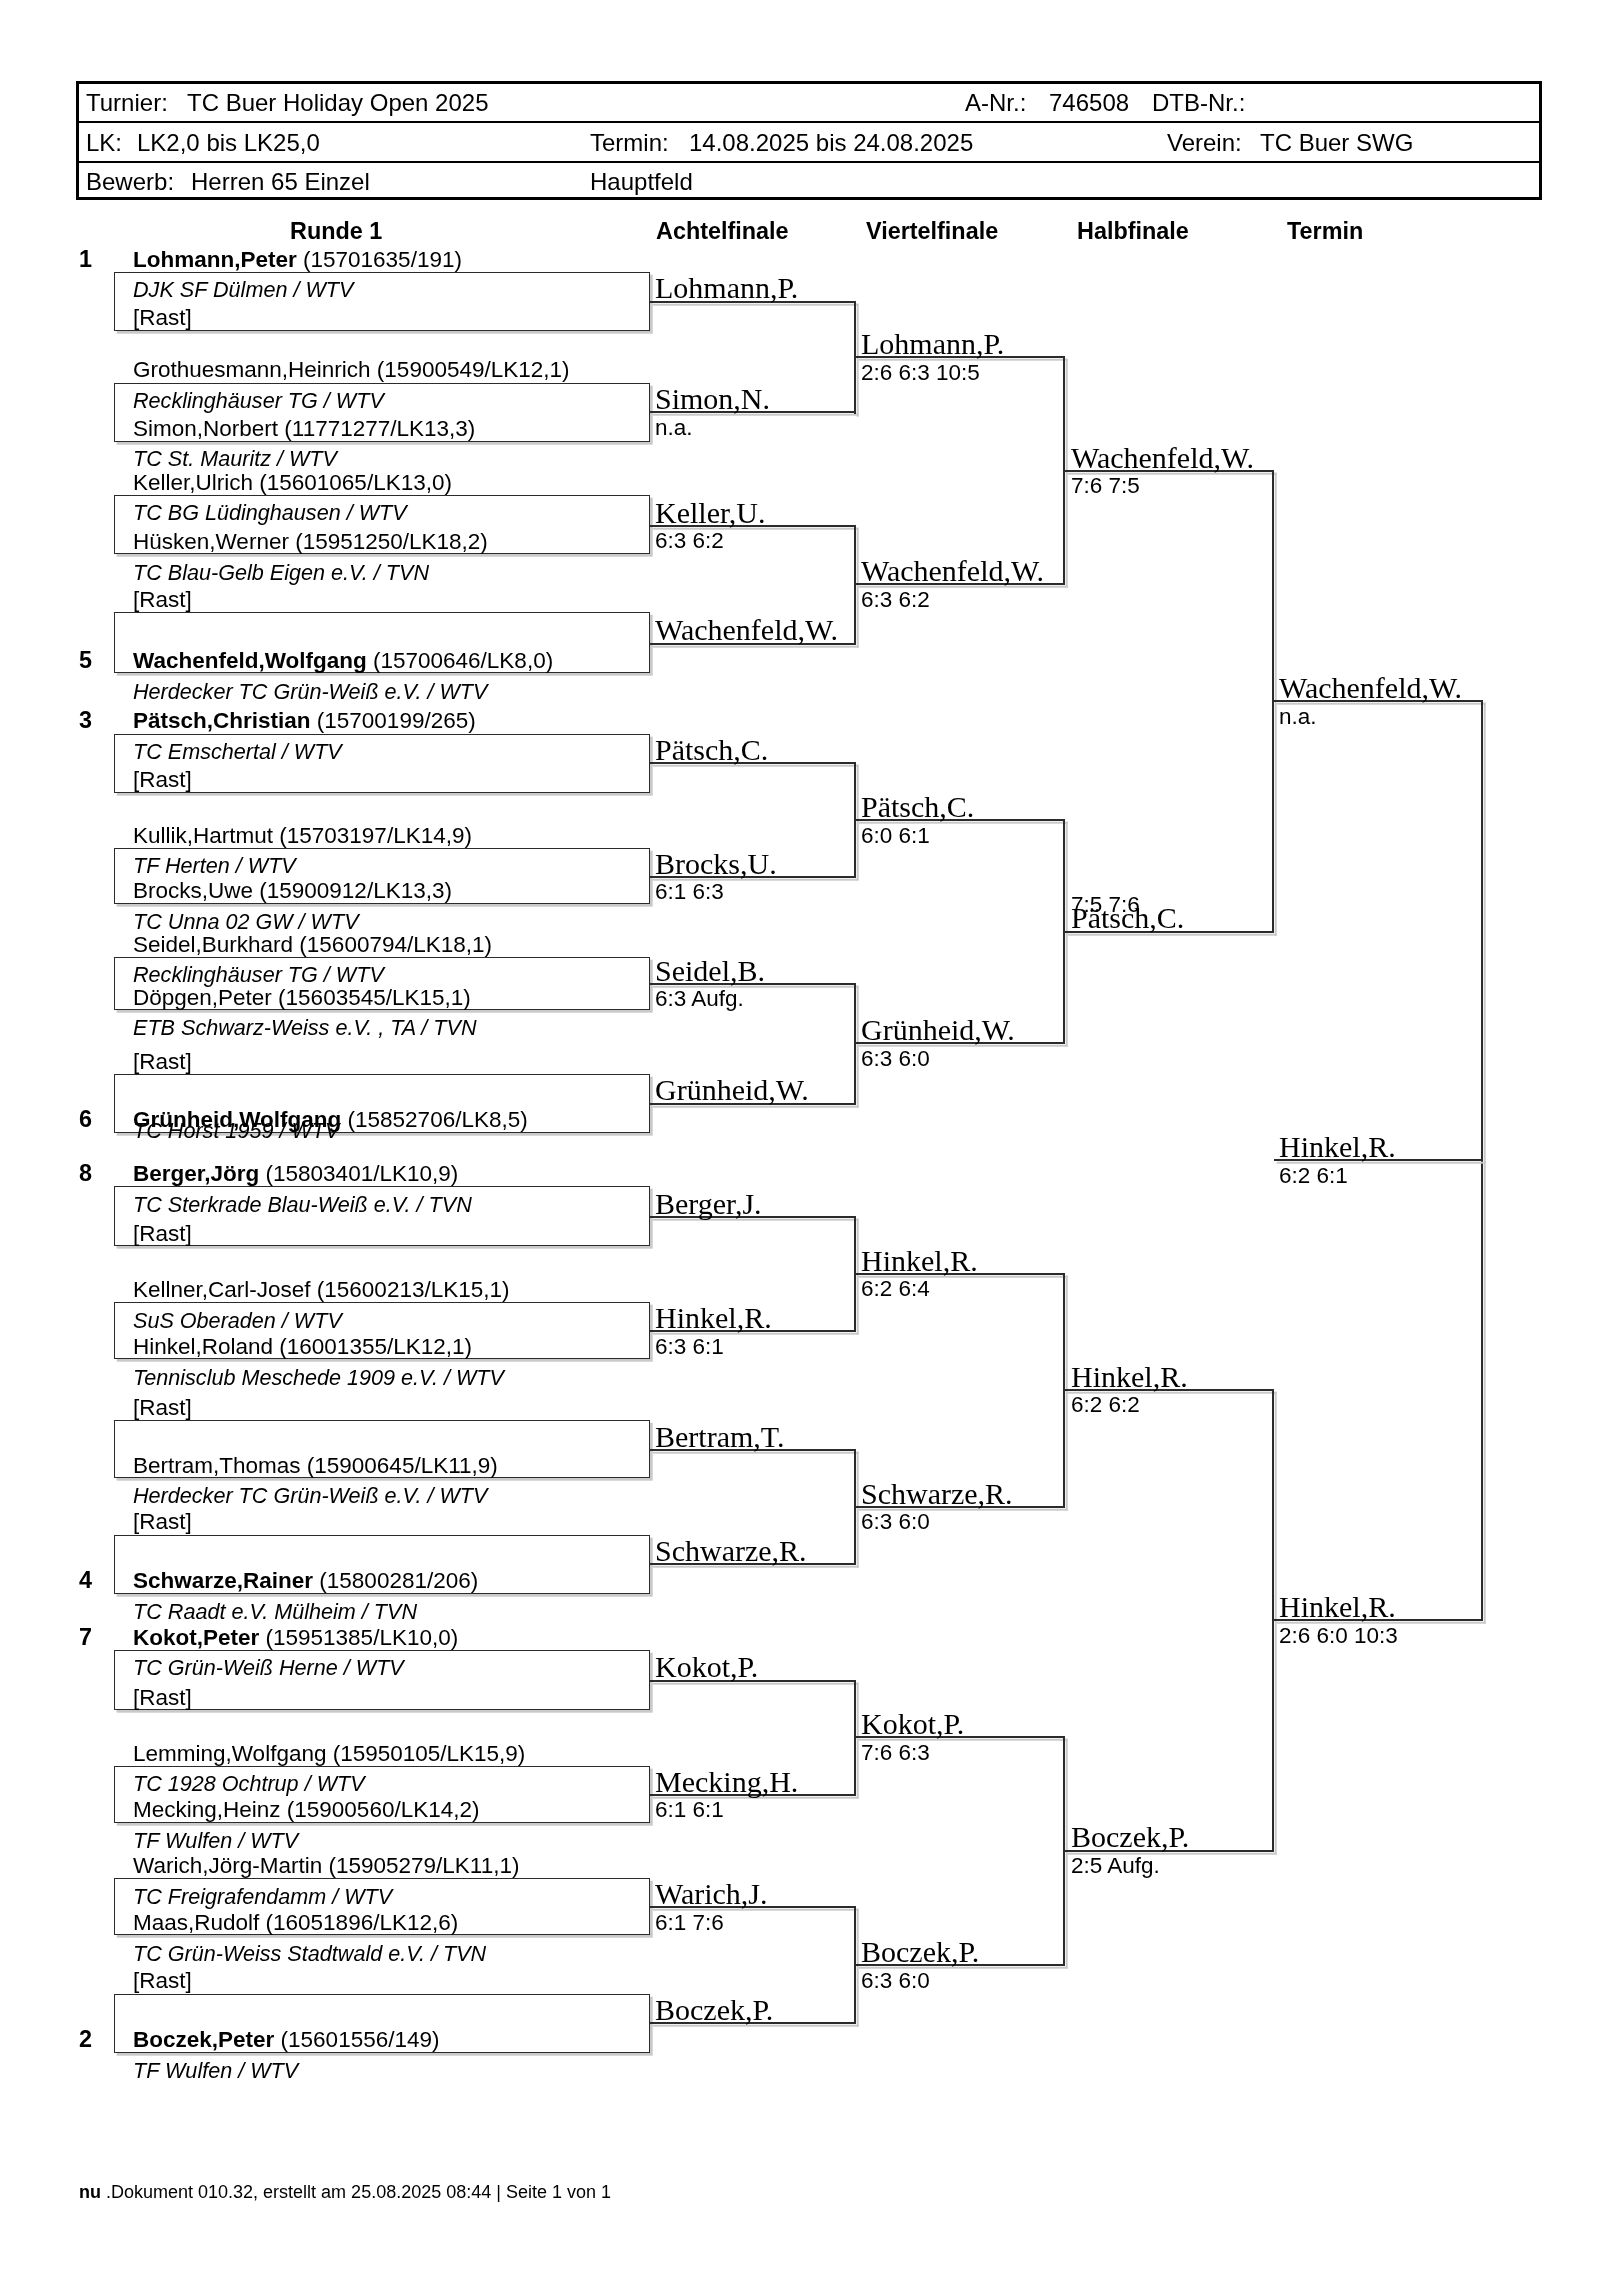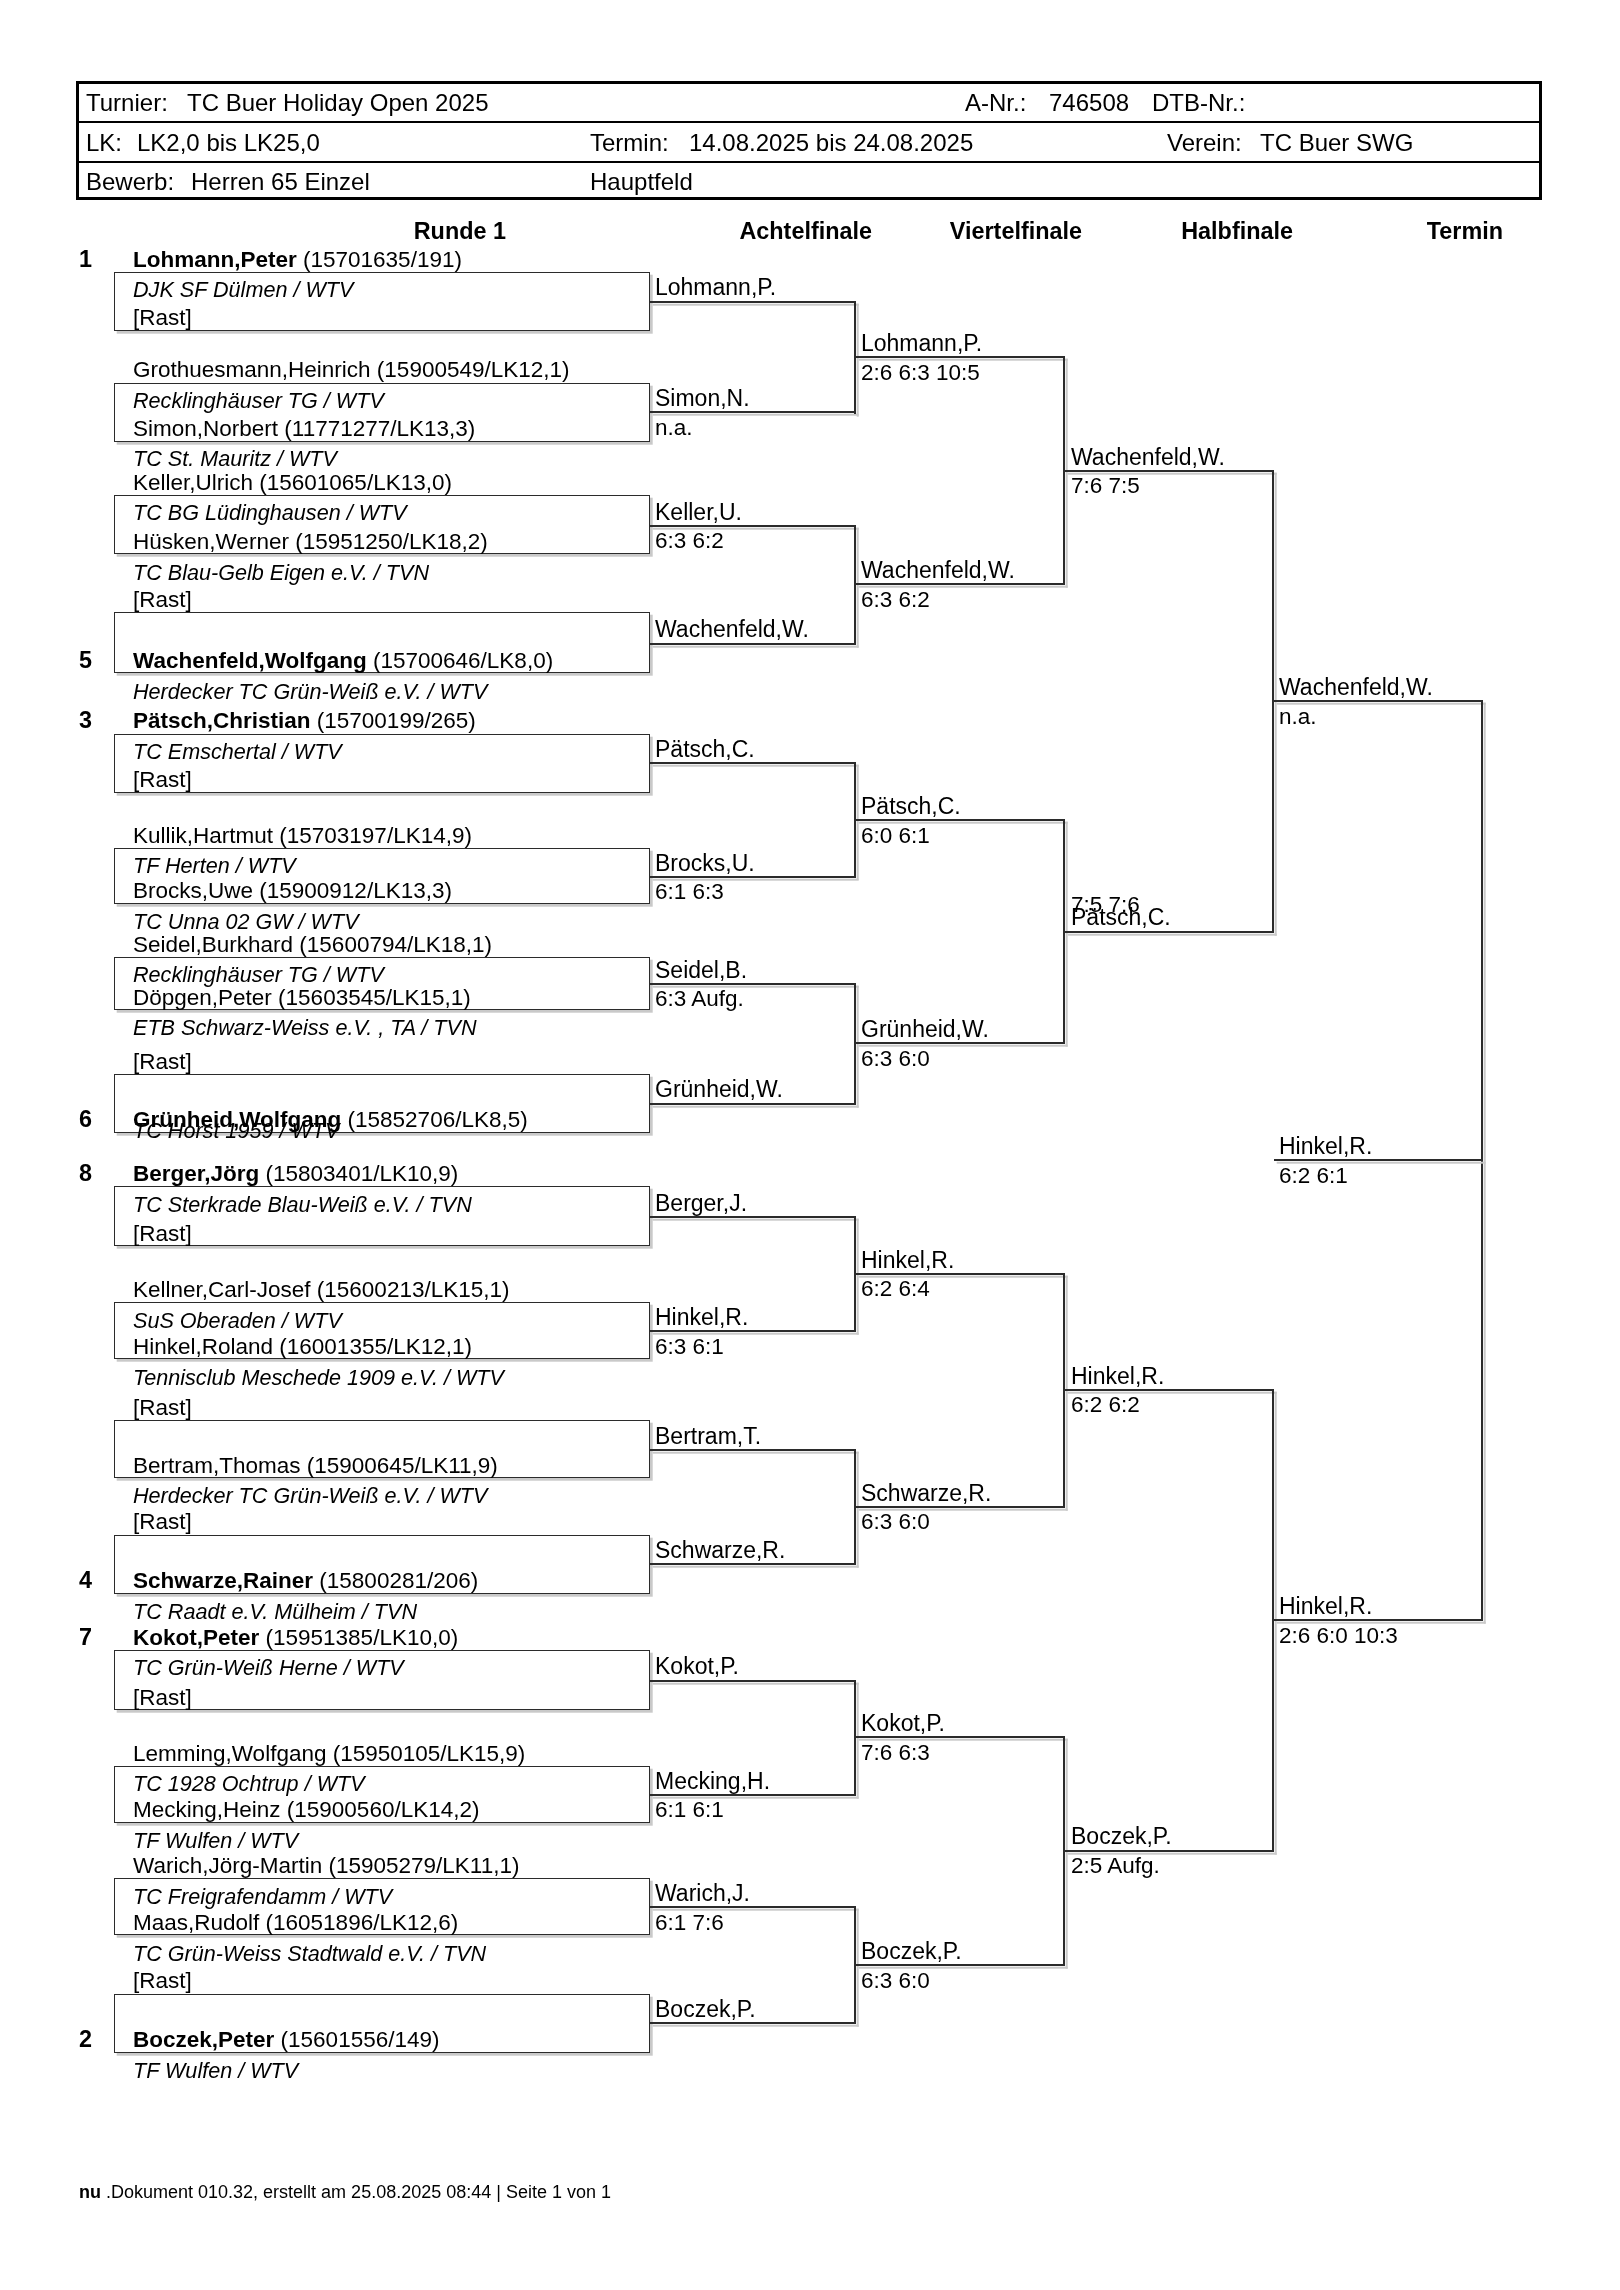--- a/index.html
+++ b/index.html
@@ -4,33 +4,33 @@
 <style>
   html,body{margin:0;padding:0;background:#e8e8e8;}
   .page{position:relative;width:1620px;height:2291px;background:#ffffff;margin:0 auto;
         font-family:"Liberation Sans","DejaVu Sans",sans-serif;color:#000;overflow:hidden;}
   
   .meta{position:absolute;left:76px;top:81px;width:1466px;height:119px;border:3.6px solid #000;box-sizing:border-box;}
   .mdiv{position:absolute;left:0;width:100%;height:1.8px;background:#000;}
   .mt{position:absolute;font-size:24px;line-height:27px;white-space:nowrap;}
   .b{font-weight:normal;}
   
-  .ch{position:absolute;top:218px;width:216px;text-align:right;font-size:23.4px;font-weight:bold;white-space:nowrap;}
+  .ch{position:absolute;top:218px;width:216px;text-align:left;font-size:23.4px;font-weight:bold;white-space:nowrap;}
   
   .bx{position:absolute;left:114px;width:536px;border:1.8px solid #2b2b2b;box-sizing:border-box;
       box-shadow:2.7px 2.7px 0 #c9c9c9;background:transparent;}
   
   .hl{position:absolute;height:1.8px;background:#2b2b2b;box-shadow:2.7px 2.7px 0 #c9c9c9;}
   .vl{position:absolute;width:1.8px;background:#2b2b2b;box-shadow:2.7px 2.7px 0 #c9c9c9;}
   
   .sd{position:absolute;left:79px;font-size:23.4px;font-weight:bold;line-height:25px;}
   .nm{position:absolute;left:133px;font-size:22.5px;line-height:25px;white-space:nowrap;}
   .nm b{font-weight:bold;}
   .cl{position:absolute;left:133px;font-size:21.6px;font-style:italic;line-height:25px;white-space:nowrap;}
-  .wn{position:absolute;font-size:23px;line-height:25px;white-space:nowrap;}
+  .wn{position:absolute;font-size:30px;line-height:25px;white-space:nowrap;font-family:Liberation Serif, serif;}
   .ws{position:absolute;font-size:22.5px;line-height:25px;white-space:nowrap;}
   .ft{position:absolute;left:79px;top:2182px;font-size:18px;line-height:21.6px;white-space:nowrap;}
 </style>
 </head>
 <body>
 
 <div class="page">
 
   <div class="meta">
     <div class="mdiv" style="top:37px"></div>

